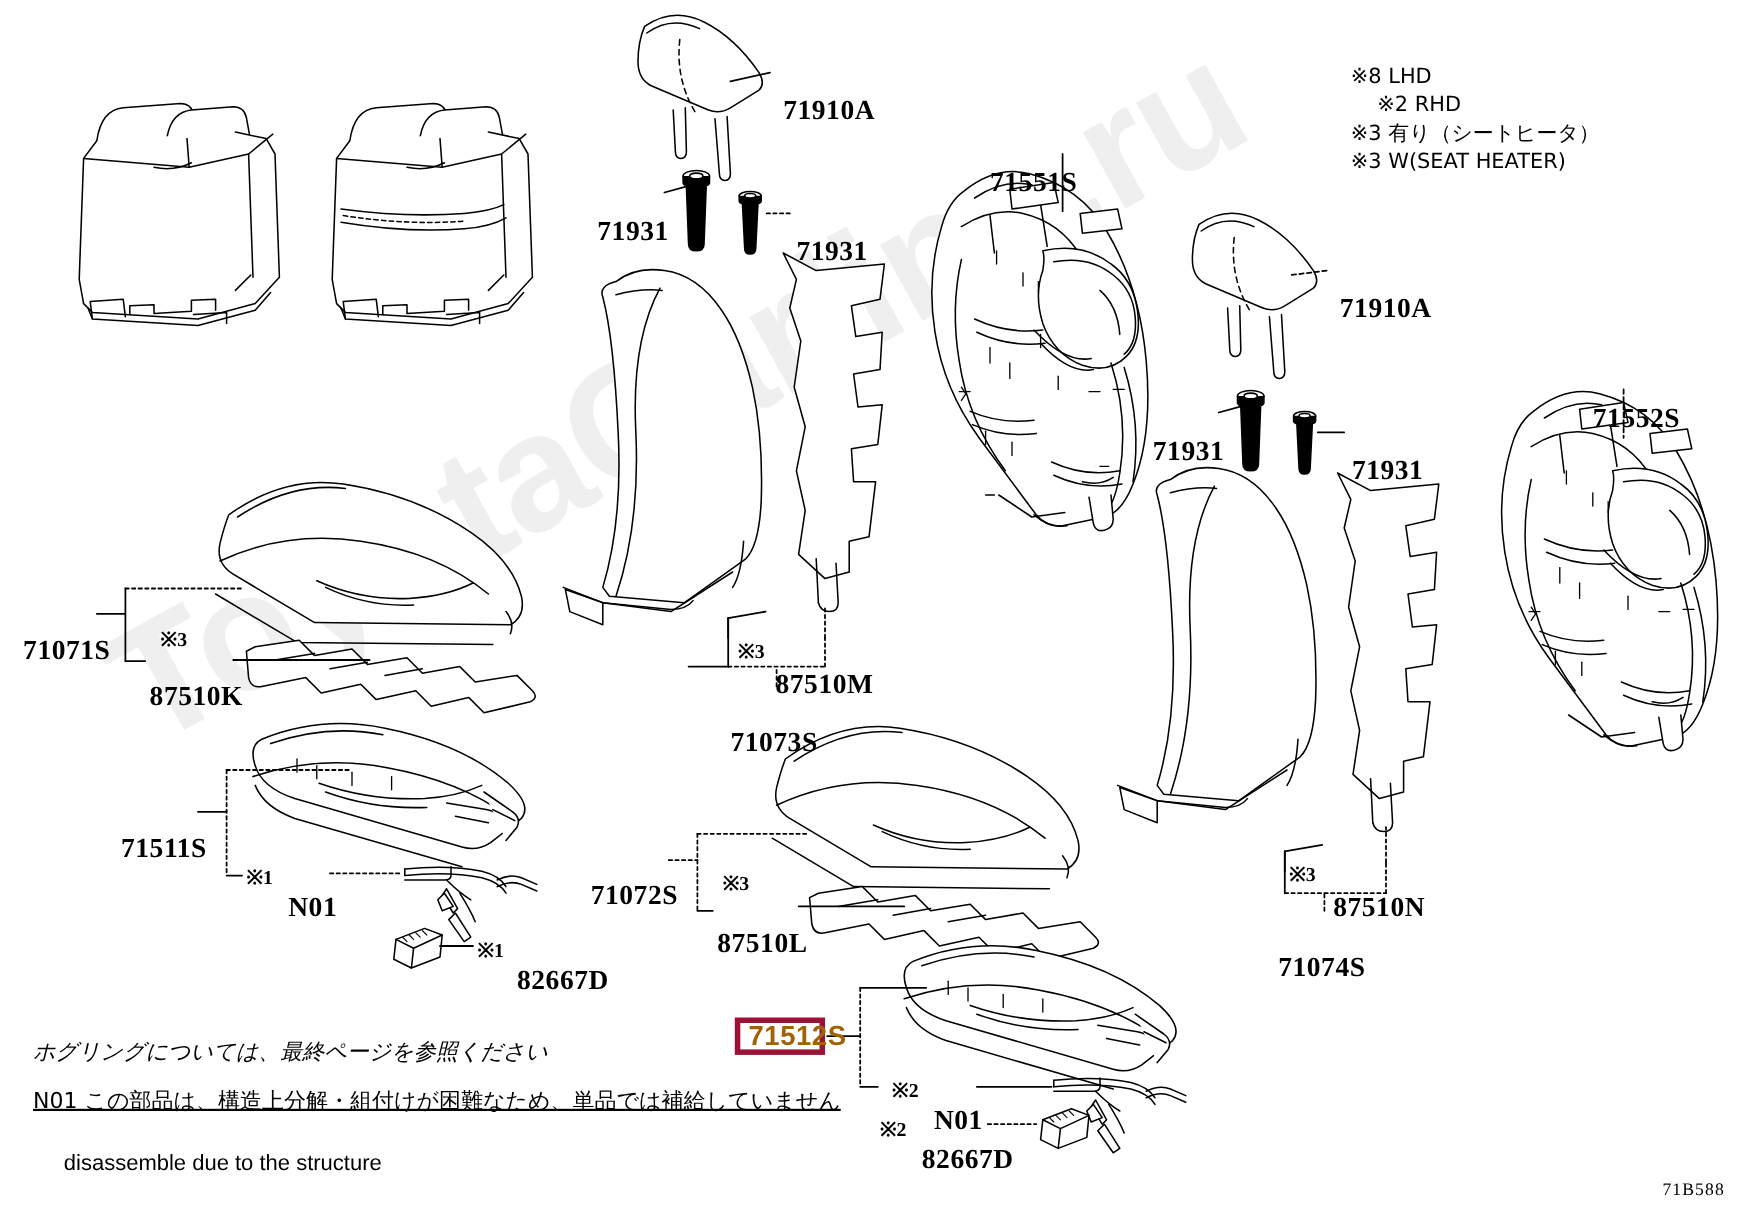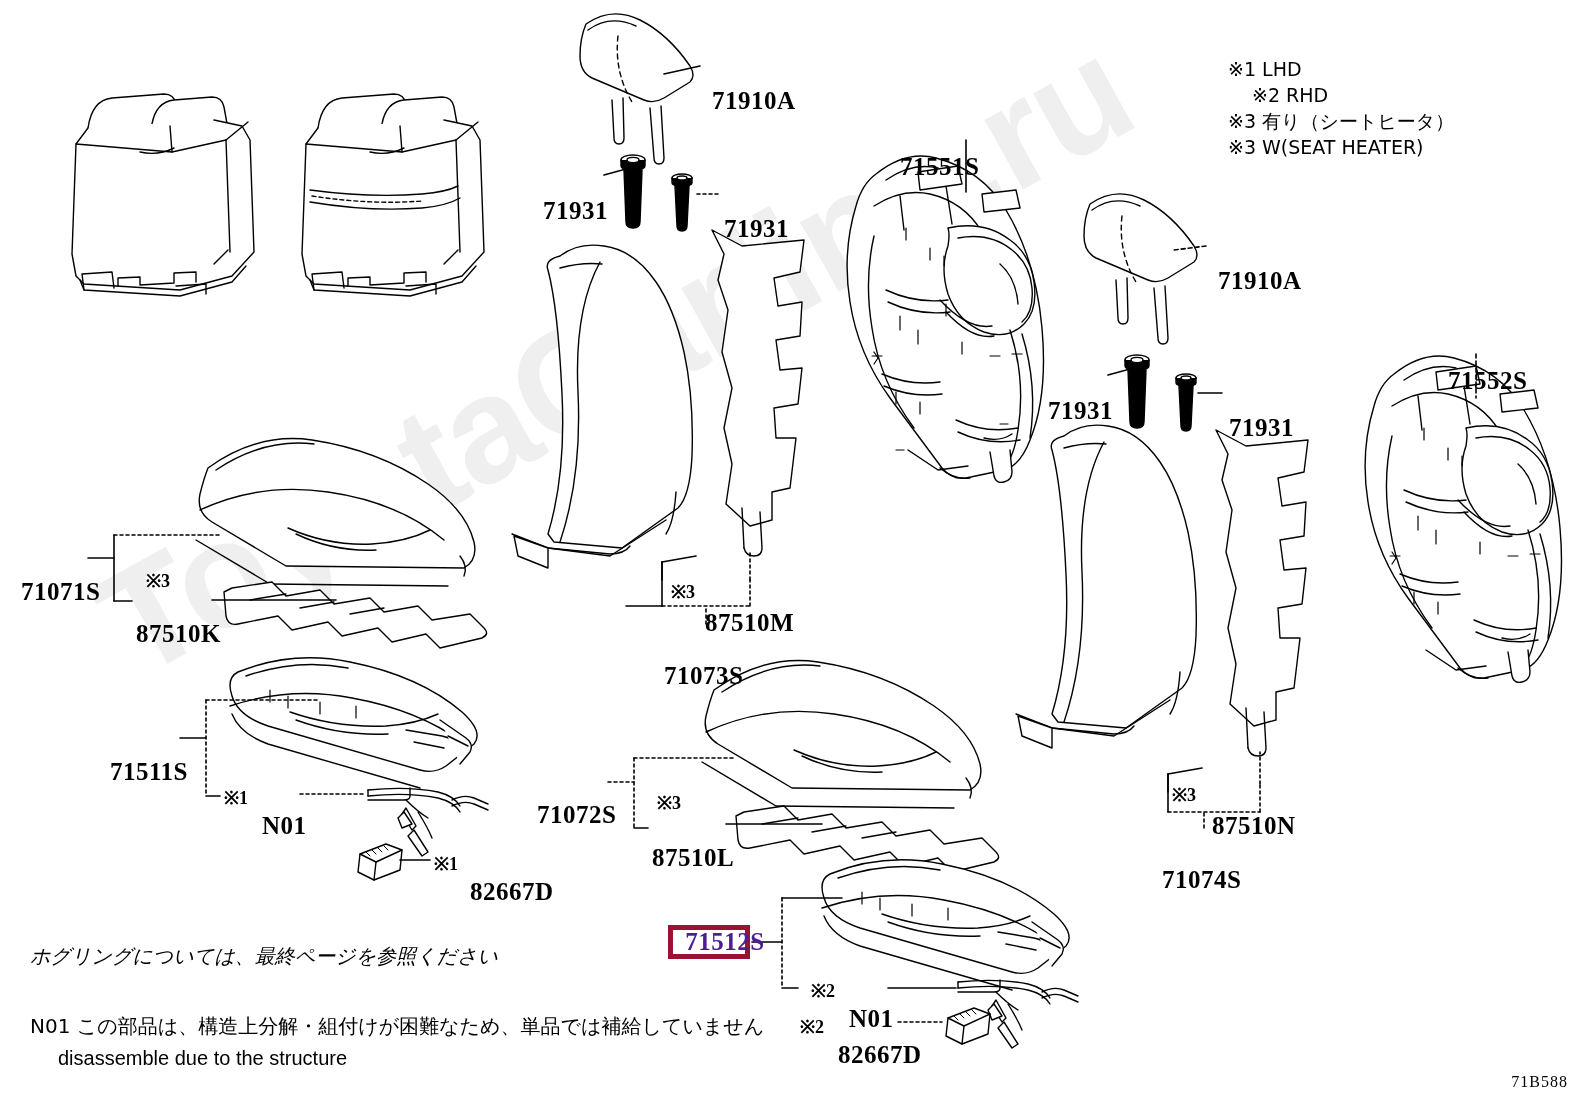--- a/index.html
+++ b/index.html
@@ -156,24 +156,24 @@
     height: 34px;
     border: 5px solid #9b1235;
     box-sizing: border-box;
     background: #ffffff;
     display: flex;
     align-items: center;
     justify-content: center;
     z-index: 4;
   }
   .highlight-box span {
-    font-family: Liberation Serif, serif;
+    font-family: Liberation Sans, sans-serif;
     font-weight: bold;
     font-size: 25px;
-    color: #4c1d95;
+    color: #a16207;
     letter-spacing: 0.5px;
     margin-left: 32px;
   }
 
   
   .page-code {
     position: absolute;
     right: 24px;
     bottom: 8px;
     font-family: Liberation Serif, serif;
@@ -584,21 +584,21 @@
         <path d="M888 988 l68 0"></path>
 
         <path d="M898 1022 l44 0" stroke-dasharray="3 3"></path>
       </g>
     </svg>
   </div>
 
 
   <div class="labels">
 
-    <div class="legend-line" style="left:1228px; top:60px;">※1 LHD</div>
+    <div class="legend-line" style="left:1228px; top:60px;">※8 LHD</div>
     <div class="legend-line" style="left:1228px; top:86px;margin-left:24px;">※2 RHD</div>
     <div class="legend-line" style="left:1228px; top:112px;">※3 有り（シートヒータ）</div>
     <div class="legend-line" style="left:1228px; top:138px;">※3 W(SEAT HEATER)</div>
 
     <div class="lbl" style="left:712px;  top:58px;">71910A</div>
     <div class="lbl" style="left:543px;  top:168px;">71931</div>
     <div class="lbl" style="left:724px;  top:186px;">71931</div>
     <div class="lbl" style="left:900px;  top:124px;">71551S</div>
     <div class="lbl" style="left:1218px; top:238px;">71910A</div>
     <div class="lbl" style="left:1448px; top:338px;">71552S</div>
@@ -625,21 +625,21 @@
     <div class="lbl-sm" style="left:434px; top:855px;">※1</div>
     <div class="lbl" style="left:470px; top:849px;">82667D</div>
 
     <div class="lbl-sm" style="left:811px; top:982px;">※2</div>
     <div class="lbl" style="left:849px; top:976px;">N01</div>
 
     <div class="lbl-sm" style="left:800px; top:1018px;">※2</div>
     <div class="lbl" style="left:838px; top:1012px;">82667D</div>
 
     <div class="note-jp" style="left:30px; top:946px;font-style:italic;">ホグリングについては、最終ページを参照ください</div>
-    <div class="note-jp" style="left:30px; top:1016px;">N01 この部品は、構造上分解・組付けが困難なため、単品では補給していません</div>
+    <div class="note-jp" style="left:30px; top:990px;text-decoration:underline;">N01 この部品は、構造上分解・組付けが困難なため、単品では補給していません</div>
     <div class="note-en" style="left:58px; top:1048px;">disassemble due to the structure</div>
   </div>
 
   <div class="highlight-box">
     <span>71512S</span>
   </div>
 
   <div class="page-code">71B588</div>
 
 </div>

